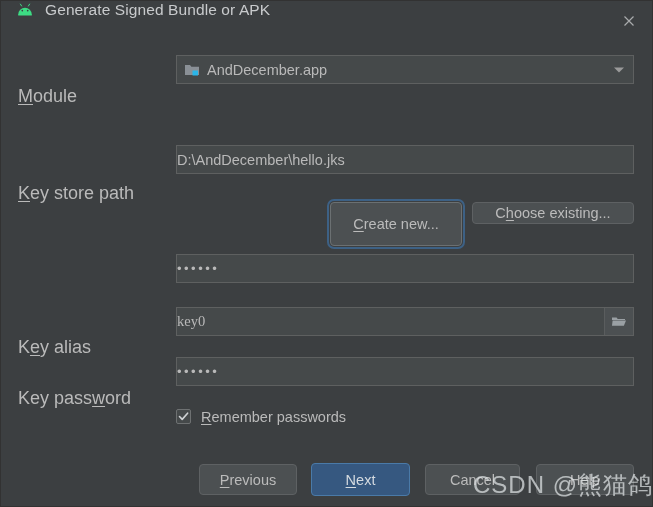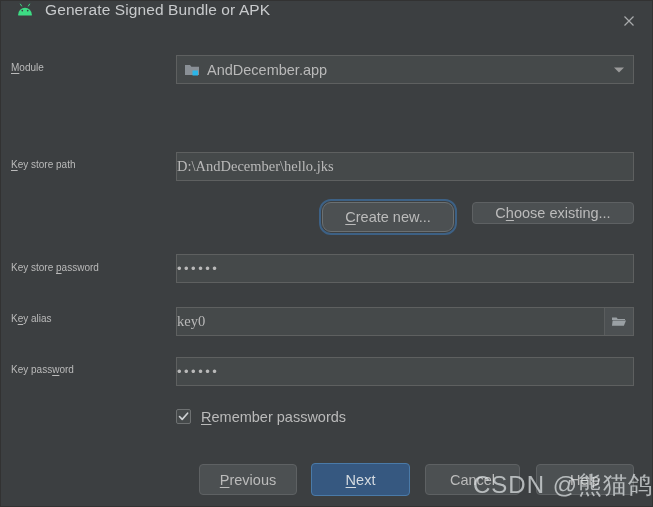--- a/index.html
+++ b/index.html
@@ -54,24 +54,25 @@
     cursor: pointer;
   }
   #titlebar-sep {
     position: absolute;
     left: 0; top: 40px;
     width: 653px; height: 1px;
     background: #3c3f41;
   }
   .lbl {
     position: absolute;
-    left: 10px;
-    font-size: 10px;
+    left: 17px;
+    font-size: 18px;
     color: #bababa;
     white-space: nowrap;
+    margin-top: 24px;
   }
   .mn { text-decoration: underline; text-underline-offset: 2px; }
 
   .field {
     position: absolute;
     left: 175px;
     box-sizing: border-box;
     background: #45494a;
     border: 1px solid #5e6060;
     color: #bbbbbb;
@@ -99,21 +100,21 @@
   #combo-arrow {
     position: absolute;
     right: 9px; top: 50%;
     transform: translateY(-50%);
     width: 0; height: 0;
     border-left: 5px solid transparent;
     border-right: 5px solid transparent;
     border-top: 5px solid #9a9a9a;
   }
 
-  #ks-path-field { top: 151px; width: 458px; height: 29px; font-family: Liberation Serif, serif; }
+  #ks-path-field { top: 144px; width: 458px; height: 29px; }
 
   #ks-pass-field { top: 253px; width: 458px; height: 29px; }
   #key-alias-field { top: 306px; width: 458px; height: 29px; padding-right: 0; font-family: Liberation Serif, serif; }
   #key-pass-field { top: 356px; width: 458px; height: 29px; }
 
   .dots {
     letter-spacing: 2.5px;
     font-size: 13px;
     color: #b9b9b9;
     line-height: 1;
@@ -140,26 +141,25 @@
     color: #bbbbbb;
     font-size: 14.5px;
     display: flex;
     align-items: center;
     justify-content: center;
     cursor: pointer;
     position: absolute;
     user-select: none;
   }
   #create-new-btn {
-    left: 321px; top: 201px;
-    width: 132px; height: 30px;
+    left: 329px; top: 201px;
+    width: 132px; height: 44px;
     outline: 2px solid #3d6185;
     outline-offset: 1px;
     border-color: #6b7072;
-    border-radius: 9px;
   }
   #choose-existing-btn {
     left: 471px; top: 201px;
     width: 162px; height: 22px;
   }
 
   
   #remember-row {
     position: absolute;
     left: 175px; top: 408px;
@@ -243,21 +243,20 @@
     <span class="val">D:\AndDecember\hello.jks</span>
   </div>
 
   <div class="btn" id="create-new-btn">
     <span><span class="mn">C</span><span>reate new...</span></span>
   </div>
   <div class="btn" id="choose-existing-btn">
     <span><span>C</span><span class="mn">h</span><span>oose existing...</span></span>
   </div>
 
-  <div class="lbl" style="top:261px"><span>Key store </span><span class="mn">p</span><span>assword</span></div>
   <div class="field" id="ks-pass-field">
     <span class="val dots">••••••</span>
   </div>
 
   <div class="lbl" style="top:312px"><span>K</span><span class="mn">e</span><span>y alias</span></div>
   <div class="field" id="key-alias-field">
     <span class="val">key0</span>
     <span id="alias-browse">
       <svg width="16" height="14" viewBox="0 0 16 14">
         <path d="M1 2.5 h4.6 l1.1 1.4 H14 v1.2 H1 Z" fill="#9aa0a4"></path>

